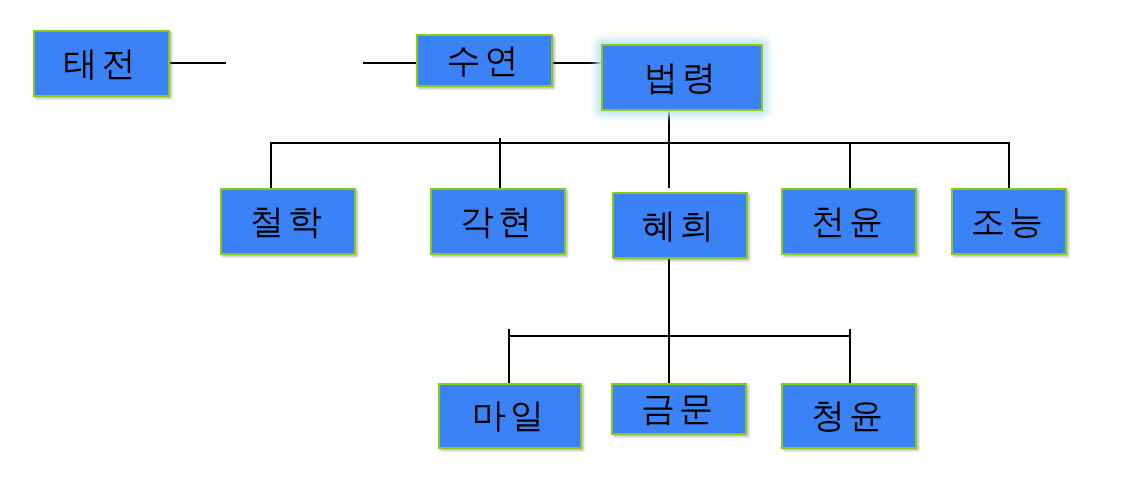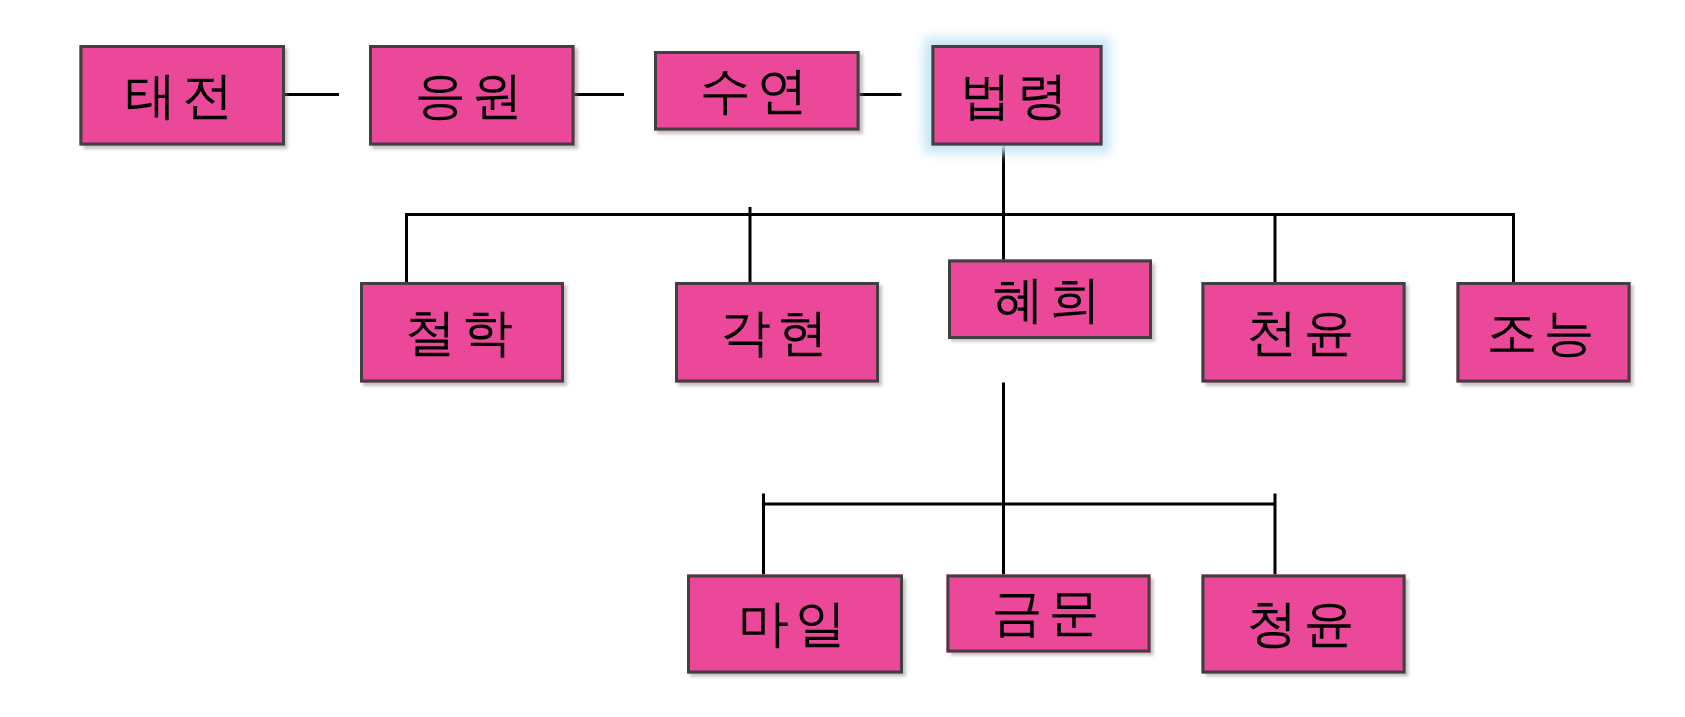--- a/index.html
+++ b/index.html
@@ -11,57 +11,55 @@
     position: relative;
     width: 1123px;
     height: 478px;
     background: #ffffff;
     font-family: "Liberation Sans", "DejaVu Sans", sans-serif;
     overflow: hidden;
   }
   .node {
     position: absolute;
     box-sizing: border-box;
-    background: #ec4899;
-    border: 2px solid #404040;
+    background: #3b82f6;
+    border: 2px solid #84cc16;
     box-shadow: 2px 2px 2px rgba(120,120,120,0.45);
     display: flex;
     align-items: center;
     justify-content: center;
     font-size: 34px;
     letter-spacing: 4px;
     color: #000000;
     cursor: pointer;
     z-index: 2;
-    margin-left: 20px;
   }
   .node.selected {
     box-shadow: 0 0 7px 5px #c3e5f4;
   }
   .hline, .vline {
     position: absolute;
     background: #000000;
     z-index: 1;
   }
   .hline { height: 2px; }
   .vline { width: 2px; }
 </style>
 </head>
 <body>
 
 <div id="canvas">
 
   <div class="node" style="left:33px; top:30px; width:137px; height:67px">태전</div>
-  <div class="node" style="left:226px; top:30px; width:137px; height:67px">응원</div>
   <div class="node" style="left:416px; top:34px; width:137px; height:53px">수연</div>
-  <div class="node selected" style="left:601px; top:30px; width:114px; height:67px">법령</div>
+  <div class="node selected" style="left:601px; top:44px; width:162px; height:67px">법령</div>
 
   <div class="node" style="left:220px; top:188px; width:136px; height:67px">철학</div>
   <div class="node" style="left:430px; top:188px; width:136px; height:67px">각현</div>
-  <div class="node" style="left:612px; top:173px; width:136px; height:53px">혜희</div>
+  <div class="node" style="left:612px; top:192px; width:136px; height:67px">혜희</div>
   <div class="node" style="left:781px; top:188px; width:136px; height:67px">천윤</div>
   <div class="node" style="left:951px; top:188px; width:116px; height:67px">조능</div>
 
   <div class="node" style="left:438px; top:383px; width:144px; height:66px">마일</div>
   <div class="node" style="left:611px; top:383px; width:136px; height:52px">금문</div>
   <div class="node" style="left:781px; top:383px; width:136px; height:66px">청윤</div>
 
   <div class="hline" style="left:170px; top:62px; width:56px"></div>
   <div class="hline" style="left:363px; top:62px; width:53px"></div>
   <div class="hline" style="left:553px; top:62px; width:48px"></div>

